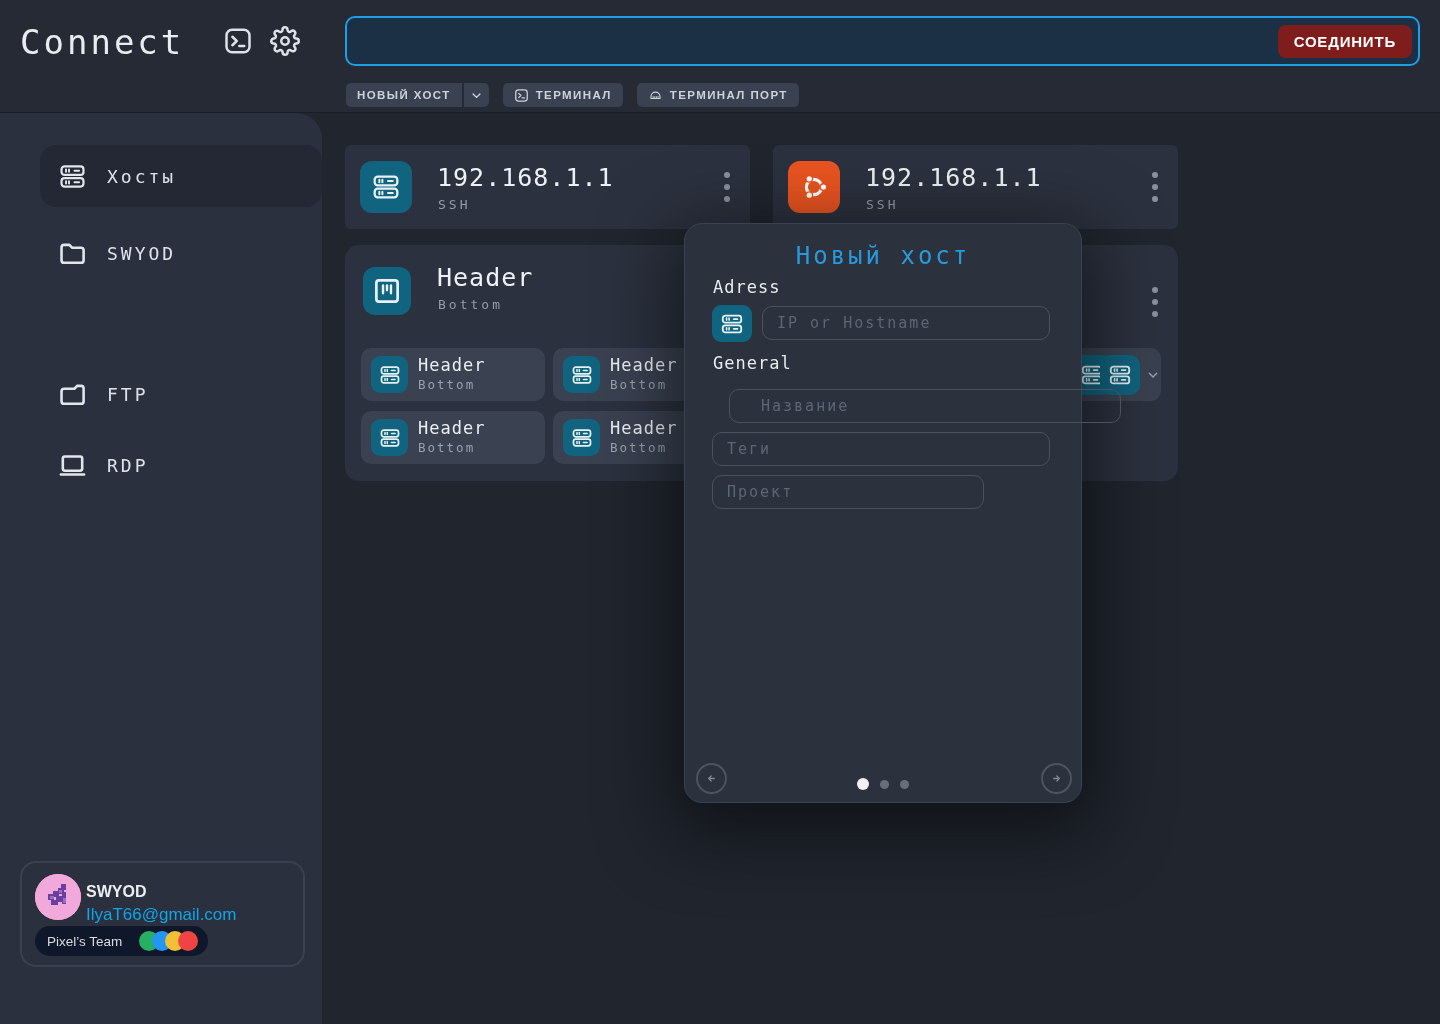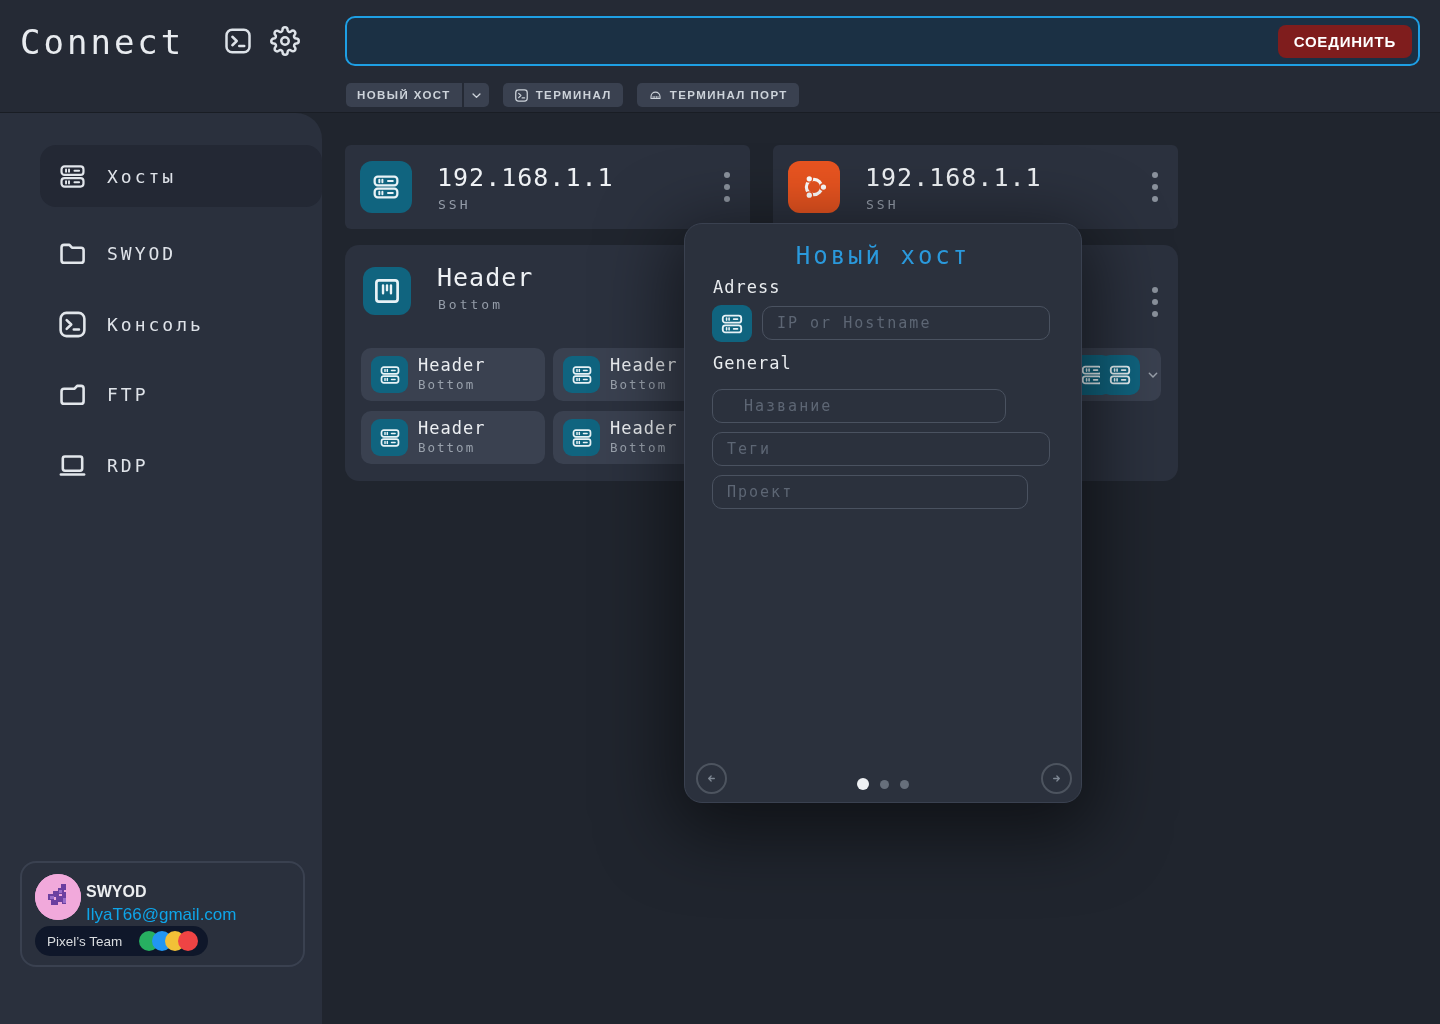--- a/index.html
+++ b/index.html
@@ -147,23 +147,23 @@
     display:flex; align-items:center; justify-content:center; color:#e8f2f6;
   }
   .m-input {
     position:absolute; height:34px; background:transparent;
     border:1px solid #4a5260; border-radius:10px; outline:none;
     color:#3b82f6; font-family:"DejaVu Sans Mono", monospace;
     font-size:15px; letter-spacing:2px; padding:0 14px;
   }
   .m-input::placeholder { color:#5d6674; letter-spacing:2px; }
   .m-input.ip { left:77px; top:82px; width:288px; }
-  .m-input.f1 { left:27px; top:165px; width:294px;padding-left:31px; }
+  .m-input.f1 { left:44px; top:165px; width:392px;padding-left:31px; }
   .m-input.f2 { left:27px; top:208px; width:338px; }
-  .m-input.f3 { left:27px; top:251px; width:316px; }
+  .m-input.f3 { left:27px; top:251px; width:272px; }
   .m-arrow {
     position:absolute; top:539px; width:31px; height:31px; border-radius:50%;
     border:2px solid #4d545f; background:transparent; cursor:pointer;
     display:flex; align-items:center; justify-content:center; color:#7e8793; padding:0;
   }
   .m-arrow.left { left:11px; }
   .m-arrow.right { left:356px; }
   .m-arrow svg { width:17px; height:17px; }
   .m-dots { position:absolute; left:0; top:554px; width:100%; display:flex; justify-content:center; align-items:center; gap:11px; }
   .m-dot { width:9px; height:9px; border-radius:50%; background:#676f7b; cursor:pointer; }
@@ -274,26 +274,20 @@
     <svg class="nicon" viewBox="0 0 24 24">
         <use href="#i-server"></use>
       </svg>
     <span class="nlabel">Хосты</span>
   </div>
   <div class="nav-item" style="top:109px">
     <svg class="nicon" viewBox="0 0 24 24">
         <use href="#i-folder"></use>
       </svg>
     <span class="nlabel">SWYOD</span>
-  </div>
-  <div class="nav-item" style="top:180px">
-    <svg class="nicon" viewBox="0 0 24 24">
-        <use href="#i-terminal"></use>
-      </svg>
-    <span class="nlabel">Консоль</span>
   </div>
   <div class="nav-item" style="top:250px">
     <svg class="nicon" viewBox="0 0 24 24">
         <use href="#i-folder-tab"></use>
       </svg>
     <span class="nlabel">FTP</span>
   </div>
   <div class="nav-item" style="top:321px">
     <svg class="nicon" viewBox="0 0 24 24">
         <use href="#i-laptop"></use>

